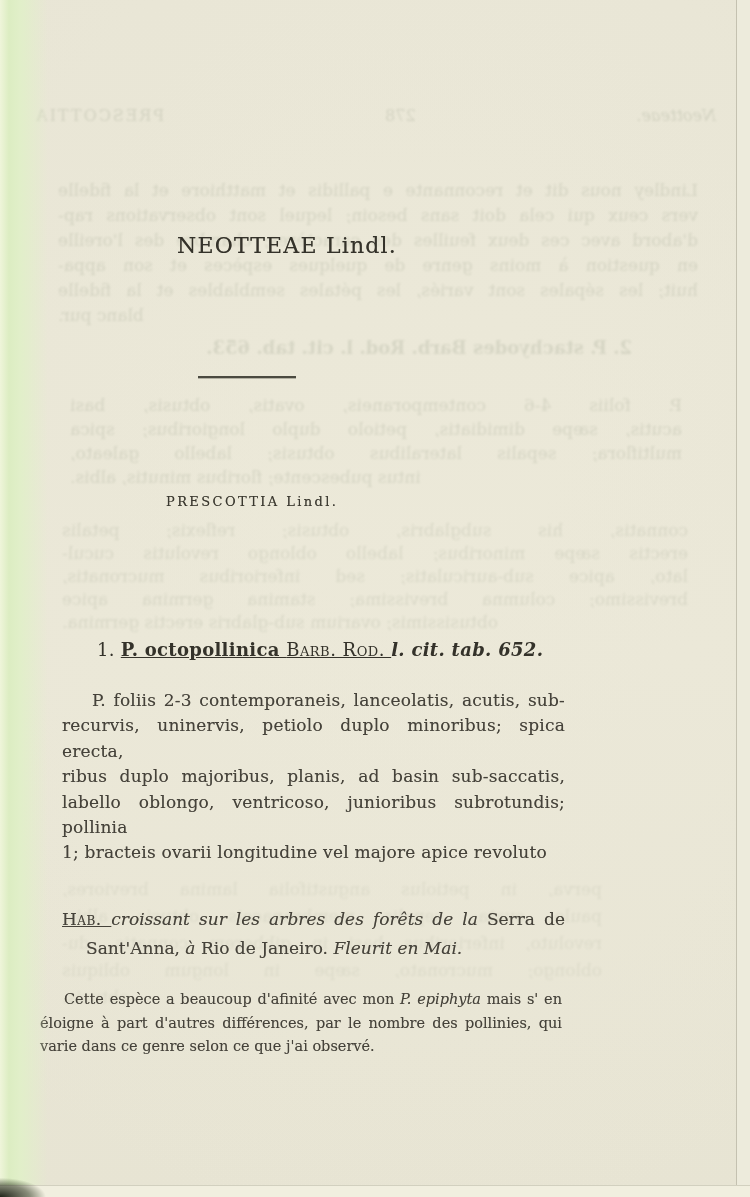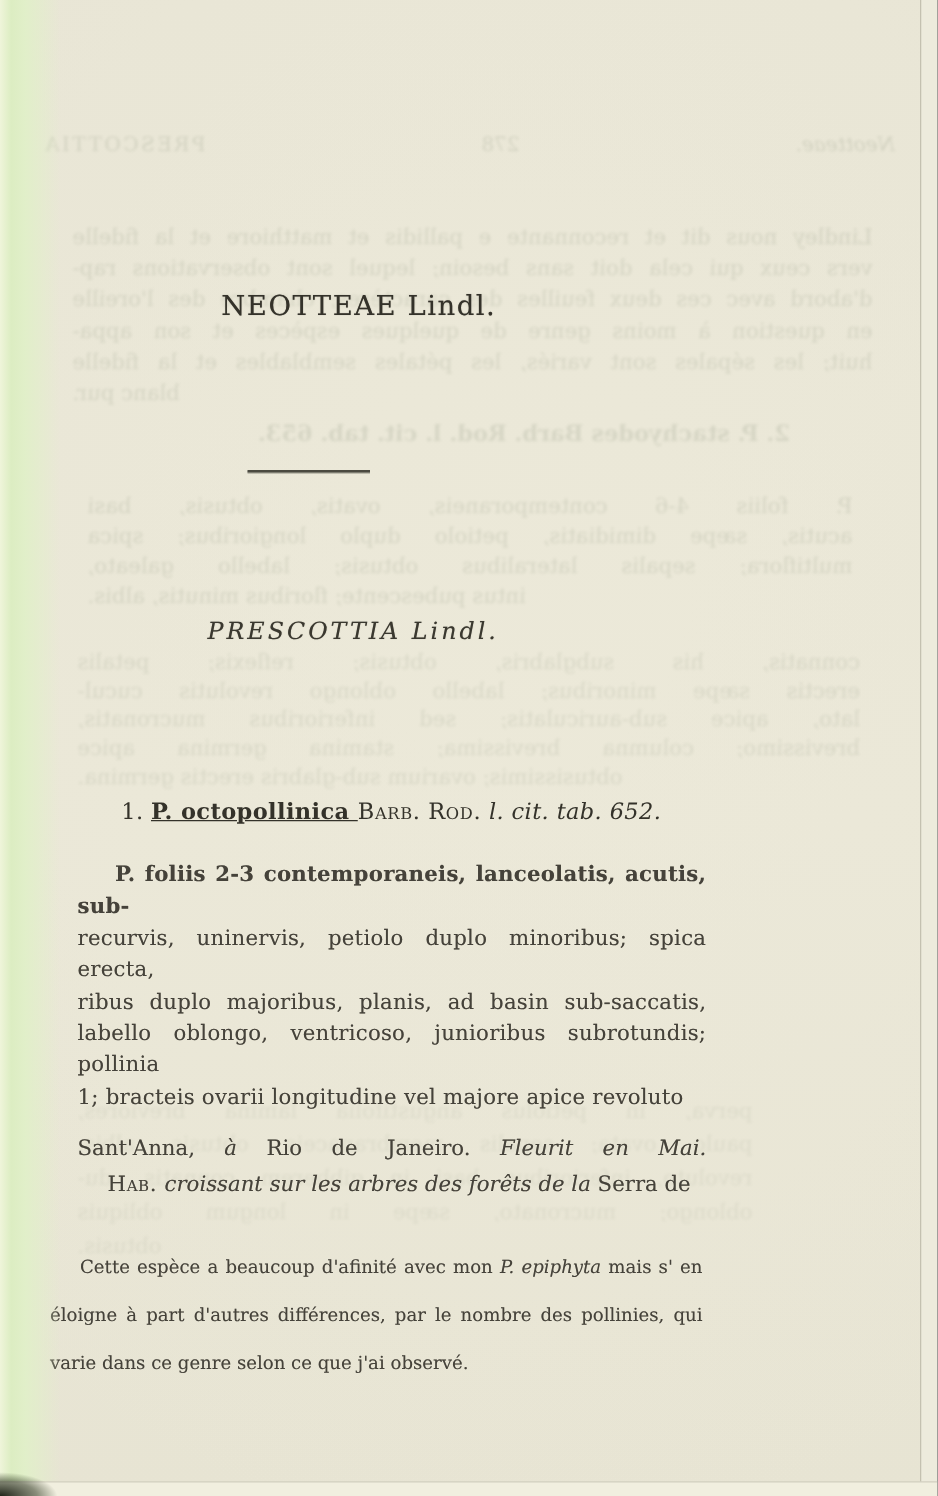--- a/index.html
+++ b/index.html
@@ -41,42 +41,42 @@
   .gspecies{left:112px;top:337px;width:520px;font-size:18px;font-weight:bold;opacity:.14;}
   .g2{left:70px;top:393px;width:612px;line-height:24px;}
   .g3{left:62px;top:519px;width:626px;line-height:23px;opacity:.13;}
   .g4{left:62px;top:876px;width:540px;line-height:27px;opacity:.09;}
   
   .txt{position:absolute;z-index:3;}
   .tribe-heading{left:177px;top:233px;font-size:22px;letter-spacing:1.2px;color:#34322a;
     text-shadow:0 0 .6px rgba(52,50,42,.55);}
   .section-rule{position:absolute;z-index:3;left:198px;top:376px;width:98px;height:2px;
     background:#4b4a40;box-shadow:0 1px 0 rgba(75,74,64,.35);}
-  .genus-heading{left:166px;top:494px;font-size:19px;letter-spacing:2.4px;color:#3a382f;
-    text-shadow:0 0 .6px rgba(55,52,44,.5);font-style:italic;}
+  .genus-heading{left:166px;top:494px;font-size:13px;letter-spacing:2.4px;color:#3a382f;
+    text-shadow:0 0 .6px rgba(55,52,44,.5);}
   .species-heading{left:97px;top:639px;font-size:18px;color:#34322a;letter-spacing:.3px;}
   .latin{left:62px;top:688px;width:503px;font-size:17px;line-height:25.4px;letter-spacing:.2px;
     text-shadow:0 0 .5px rgba(62,58,48,.4);}
   .latin .pline{text-align:justify;text-align-last:justify;}
-  .latin .pline:first-child{text-indent:30px;font-weight:bold;}
+  .latin .pline:first-child{text-indent:30px;}
   .latin .pline:last-child{text-align:justify;text-align-last:left;}
   .hab{left:62px;top:905px;width:503px;font-size:17px;line-height:29px;
     text-shadow:0 0 .5px rgba(62,58,48,.4);}
   .hab .hline:first-child{text-align:justify;text-align-last:justify;}
   .hab .hline:nth-child(2){padding-left:24px;}
   .note{left:40px;top:988px;width:522px;font-size:14.5px;line-height:23.5px;
     text-shadow:0 0 .4px rgba(62,58,48,.35);}
-  .note .nline{text-align:justify;text-align-last:justify;margin-top:15px;}
+  .note .nline{text-align:justify;text-align-last:justify;}
   .note .nline:first-child{text-indent:24px;}
   .note .nline:last-child{text-align-last:left;}
   
   .bold{font-weight:bold;text-decoration:underline;}
   .italic{font-style:italic;}
-  .bolditalic{font-weight:normal;font-style:italic;text-align:right;}
-  .smallcaps{font-variant:small-caps;letter-spacing:.5px;}
+  .bolditalic{font-weight:bold;font-style:italic;text-align:right;}
+  .smallcaps{font-variant:small-caps;letter-spacing:.5px;text-decoration:underline;}
   .roman{}
 </style>
 </head>
 <body>
 
 <div class="stage">
 
   <div class="ghost ghost-header">
     <span class="gh-r">Neotteae.</span>
     <span class="gh-c">278</span>
@@ -127,22 +127,22 @@
 
   <div class="txt latin">
       <div class="pline">P. foliis 2-3 contemporaneis, lanceolatis, acutis, sub-</div>
       <div class="pline">recurvis, uninervis, petiolo duplo minoribus; spica erecta,</div>
       <div class="pline">ribus duplo majoribus, planis, ad basin sub-saccatis,</div>
       <div class="pline">labello oblongo, ventricoso, junioribus subrotundis; pollinia</div>
       <div class="pline">1; bracteis ovarii longitudine vel majore apice revoluto</div>
     </div>
 
   <div class="txt hab">
+      <div class="hline"><span class="smallcaps">Hab. </span><span class="italic">croissant sur les arbres des forêts de la </span><span class="roman">Serra de</span></div>
       <div class="hline"><span class="roman">Sant'Anna, </span><span class="italic">à </span><span class="roman">Rio de Janeiro. </span><span class="italic">Fleurit en Mai.</span></div>
-      <div class="hline"><span class="smallcaps">Hab. </span><span class="italic">croissant sur les arbres des forêts de la </span><span class="roman">Serra de</span></div>
     </div>
 
   <div class="txt note">
       <div class="nline"><span class="roman">Cette espèce a beaucoup d'afinité avec mon </span><span class="italic">P. epiphyta</span><span class="roman"> mais s' en</span></div>
       <div class="nline"><span class="roman">éloigne à part d'autres différences, par le nombre des pollinies, qui</span></div>
       <div class="nline"><span class="roman">varie dans ce genre selon ce que j'ai observé.</span></div>
     </div>
 
   <div class="edge-left"></div>
   <div class="edge-right"></div>

